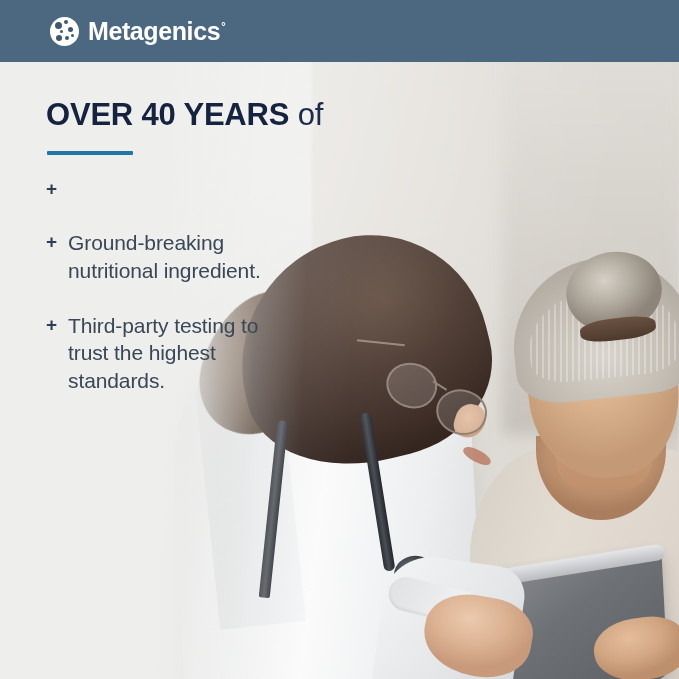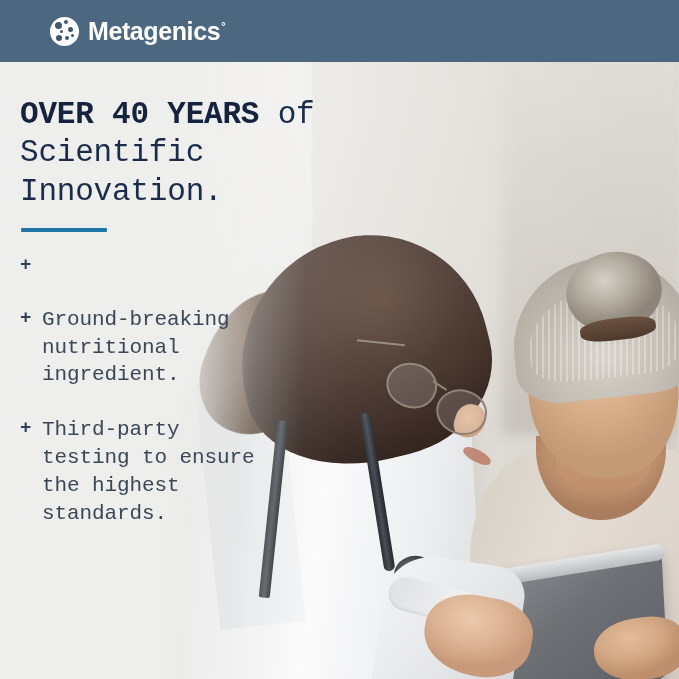--- a/index.html
+++ b/index.html
@@ -424,23 +424,22 @@
     font-weight: bold;
     margin-left: 1px;
   }
 
   
   .content {
     position: absolute;
     left: 0; top: 62px;
     width: 100%;
     z-index: 4;
-    padding: 34px 0 0 20px;
+    padding: 34px 0 0 46px;
     box-sizing: border-box;
-    font-family: Liberation Mono, monospace;
   }
   .headline {
     margin: 0;
     color: #1b2c4b;
     font-size: 31px;
     line-height: 1.24;
     font-weight: normal;
     letter-spacing: -0.2px;
     max-width: 360px;
   }
@@ -541,32 +540,32 @@
           <i class="d5"></i>
           <i class="d6"></i>
           <i class="d7"></i>
       </span>
       <span class="logo-text"><span>Metagenics</span><sup class="logo-tm">°</sup></span>
     </div>
   </div>
 
   <div class="content">
 
-    <h1 class="headline"><span class="strong">OVER 40 YEARS</span><span> of</span><br><span>Scientific Innovation.</span></h1>
+    <h1 class="headline"><span class="strong">OVER 40 YEARS</span><span> of</span><br></h1>
 
     <div class="rule"></div>
 
     <ul class="bullets">
       <li class="bullet">
         <span class="bullet-mark">+</span>
       </li>
       <li class="bullet">
         <span class="bullet-mark">+</span>
         <span class="bullet-text">Ground-breaking nutritional ingredient.</span>
       </li>
       <li class="bullet">
         <span class="bullet-mark">+</span>
-        <span class="bullet-text">Third-party testing to ensure the highest standards.</span>
+        <span class="bullet-text">Third-party testing to trust the highest standards.</span>
       </li>
     </ul>
 
   </div>
 </div>
 
 </body></html>

